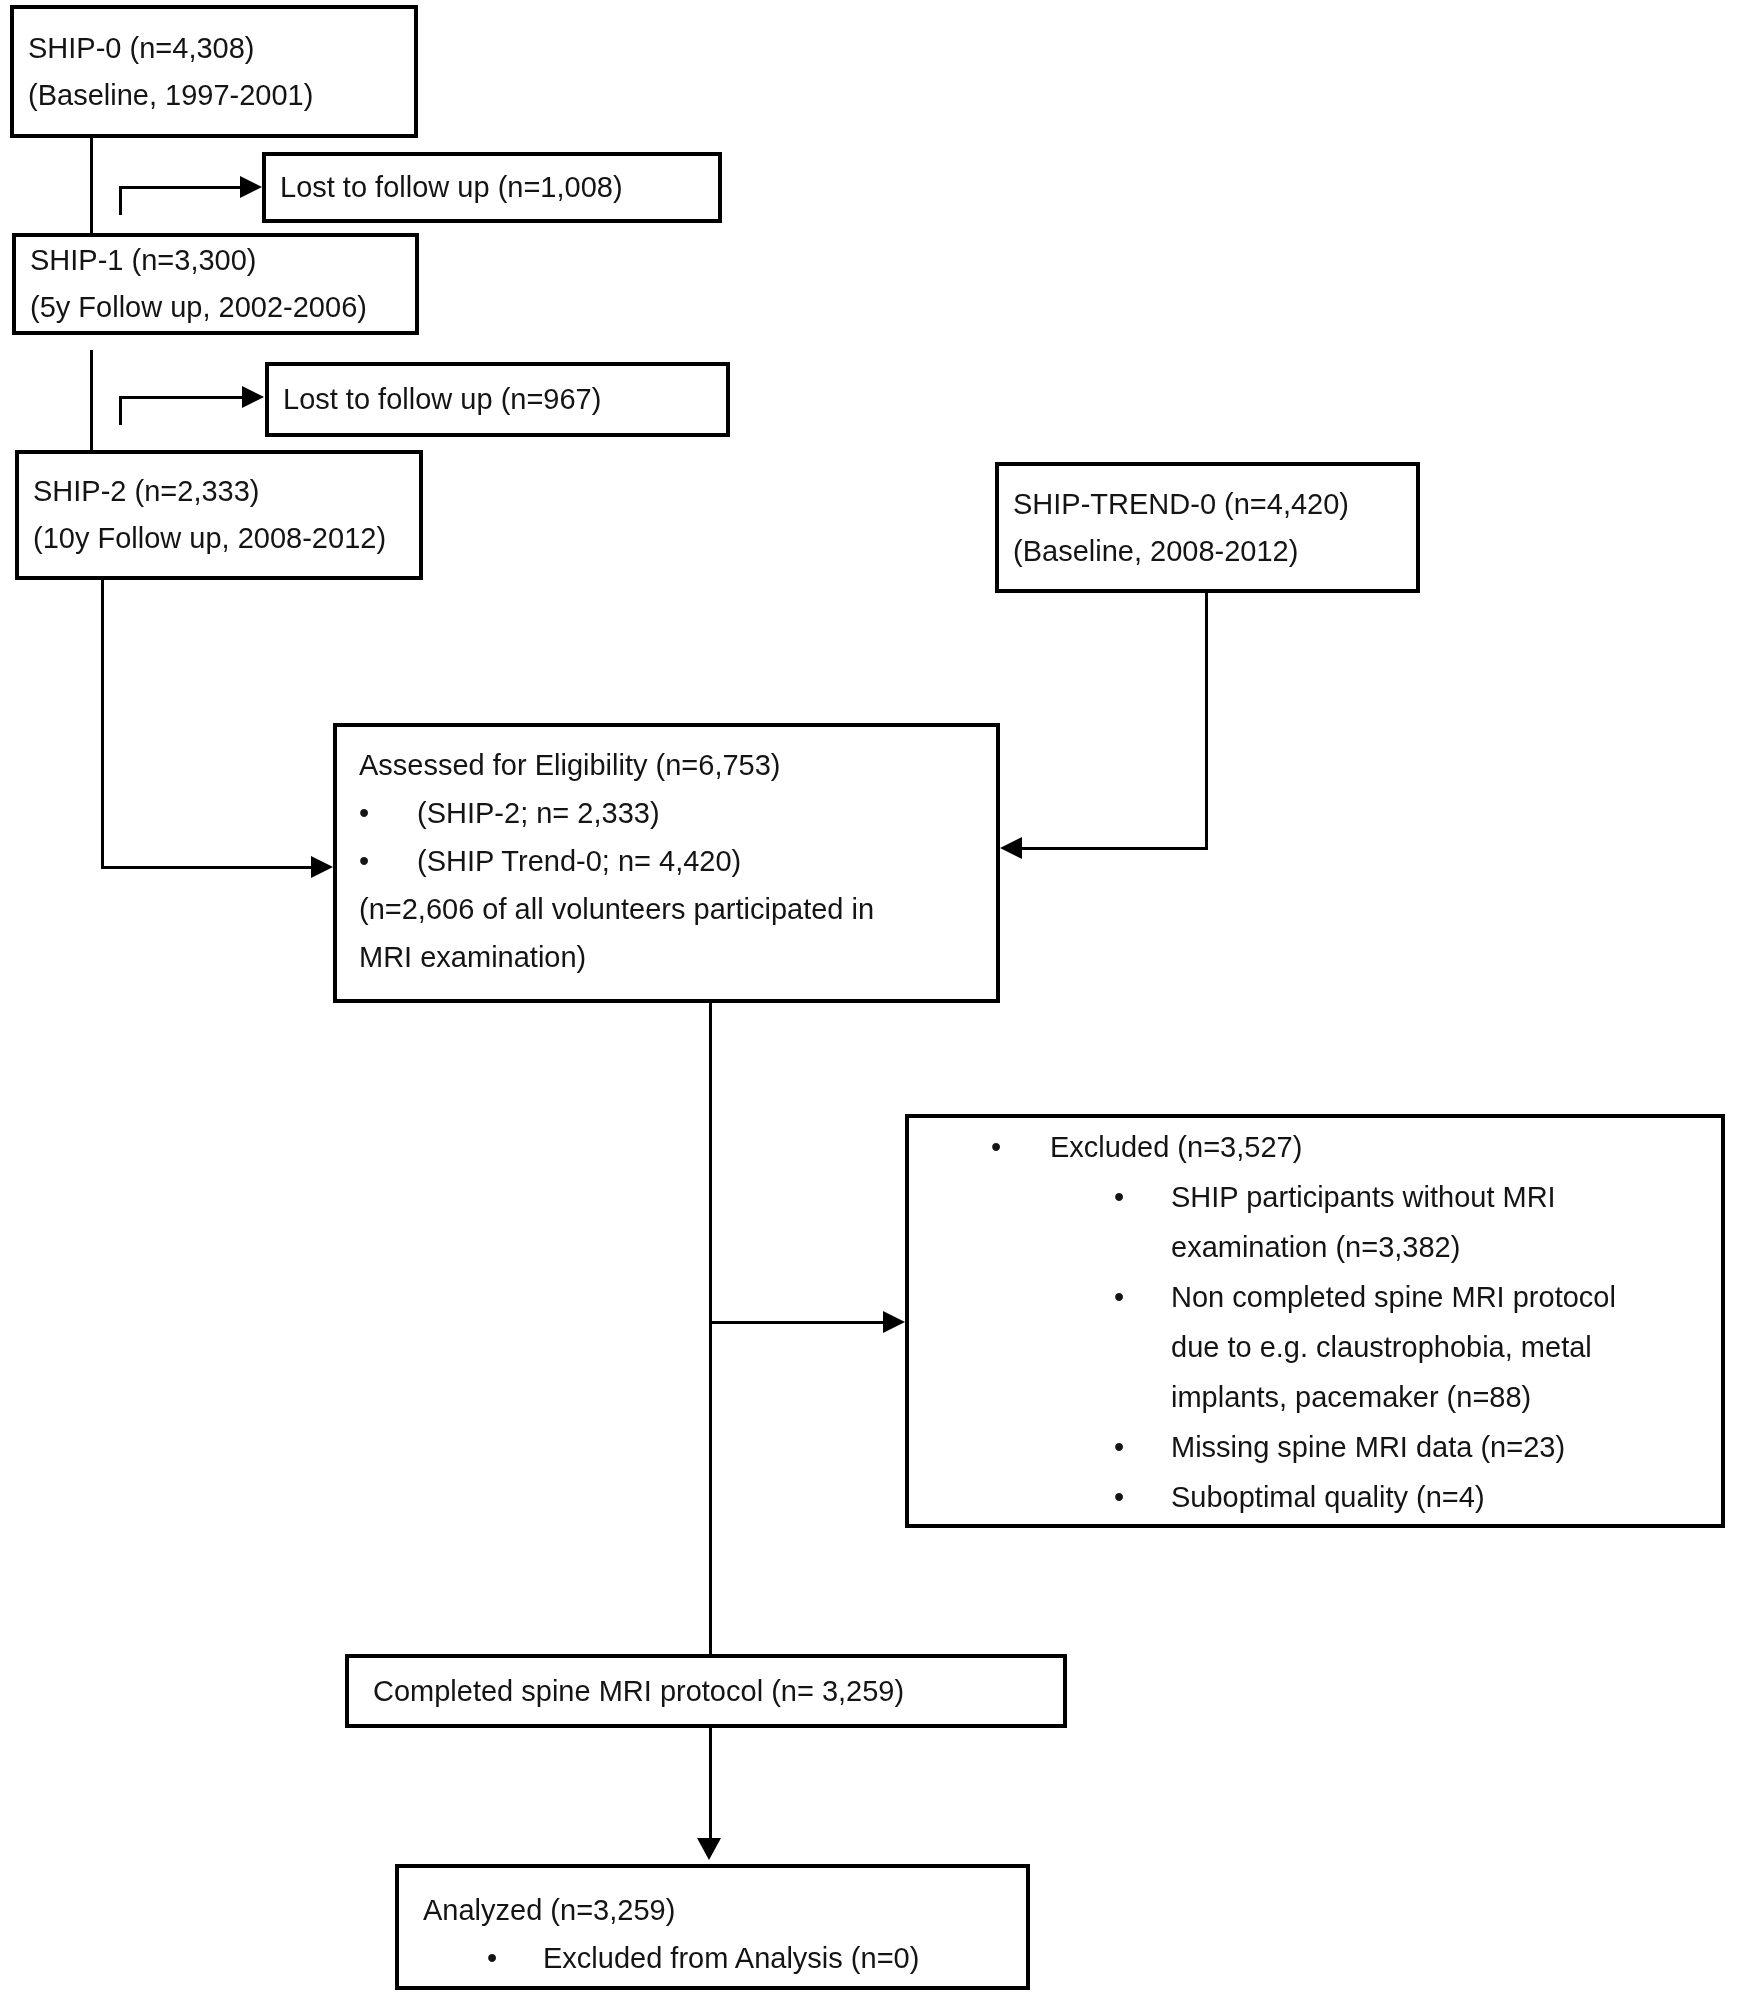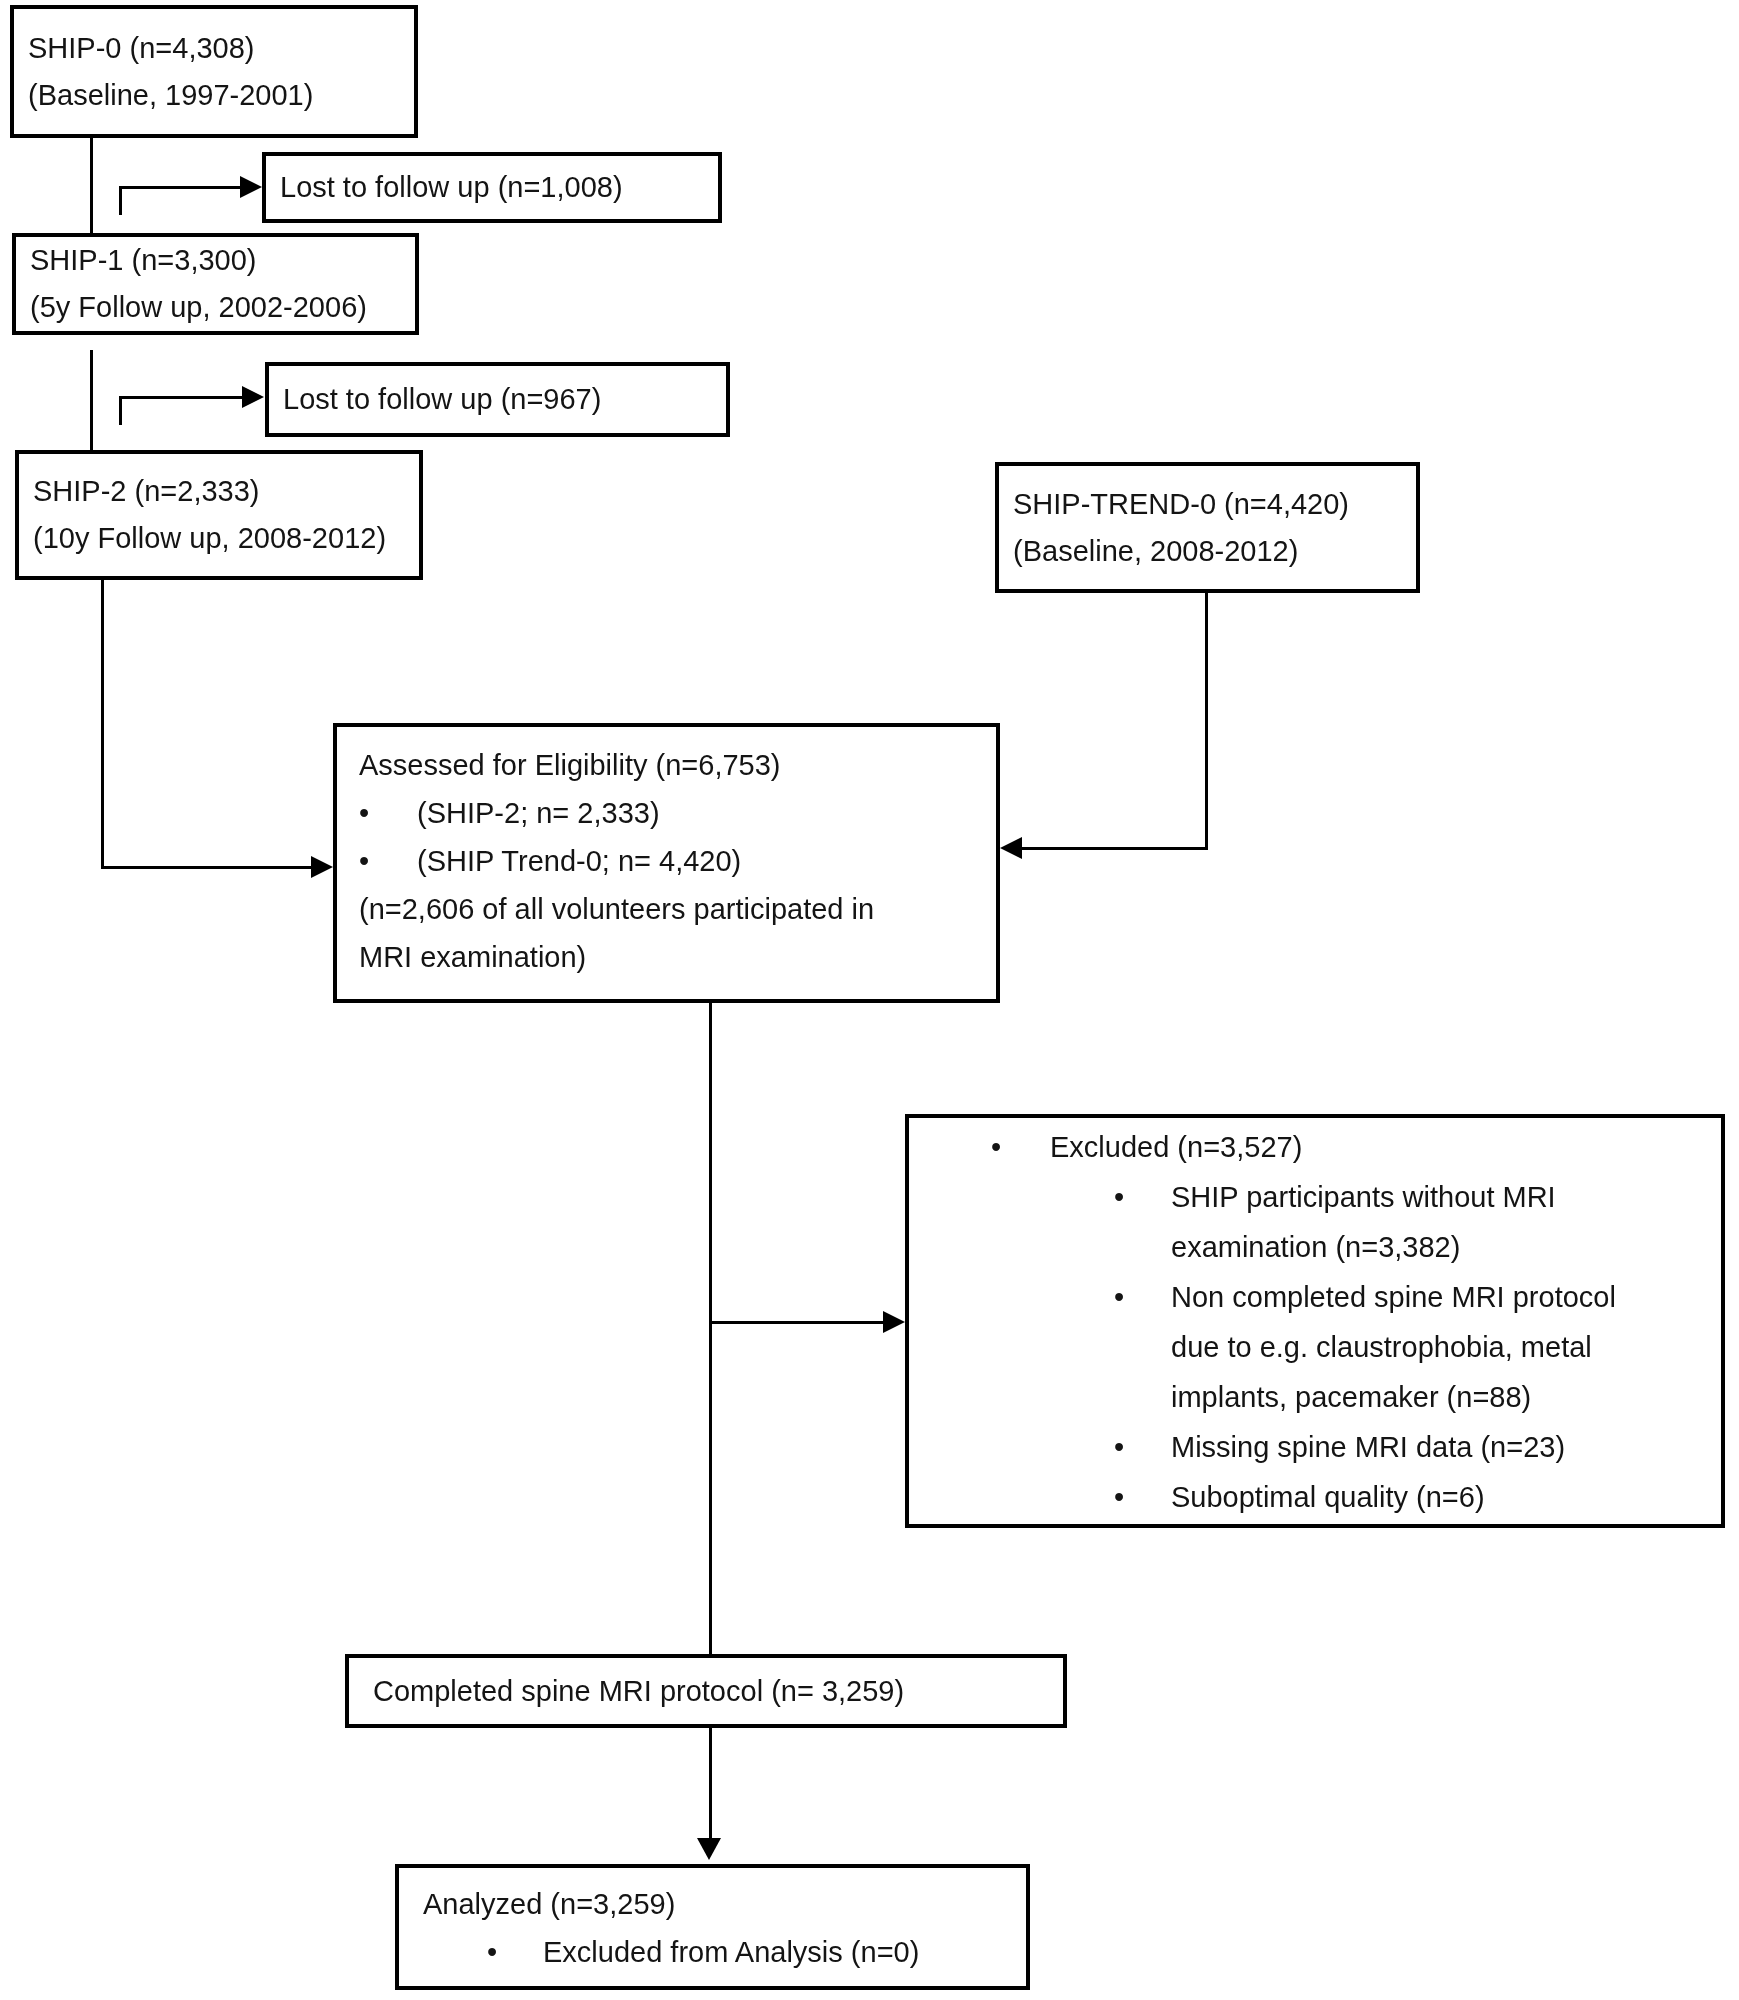--- a/index.html
+++ b/index.html
@@ -33,21 +33,21 @@
   .arow .t  { position:absolute; left:58px; line-height:48px; white-space:nowrap;text-align:right; }
   .arow .t0 { position:absolute; left:0px;  line-height:48px; white-space:nowrap; }
   
   .excluded-content { padding-top:4px; }
   .erow { position:relative; height:50px; }
   .erow .b1 { position:absolute; left:82px;  line-height:50px; }
   .erow .t1 { position:absolute; left:141px; line-height:50px; white-space:nowrap; }
   .erow .b2 { position:absolute; left:205px; line-height:50px; }
   .erow .t2 { position:absolute; left:262px; line-height:50px; white-space:nowrap; }
   
-  .analyzed-content { padding-top:12px; }
+  .analyzed-content { padding-top:18px; }
   .nrow { position:relative; height:48px; }
   .nrow .t0 { position:absolute; left:24px;  line-height:48px; white-space:nowrap; }
   .nrow .b  { position:absolute; left:88px;  line-height:48px; }
   .nrow .t  { position:absolute; left:144px; line-height:48px; white-space:nowrap; }
   .pad-left { padding-left:14px; }
 </style>
 </head>
 <body>
 
 <div class="canvas">
@@ -151,21 +151,21 @@
       </div>
       <div class="erow">
         <span class="t2">implants, pacemaker (n=88)</span>
       </div>
       <div class="erow">
         <span class="b2">•</span>
         <span class="t2">Missing spine MRI data (n=23)</span>
       </div>
       <div class="erow">
         <span class="b2">•</span>
-        <span class="t2">Suboptimal quality (n=6)</span>
+        <span class="t2">Suboptimal quality (n=4)</span>
       </div>
     </div>
   </div>
 
   <div class="box vcenter" style="left:345px;top:1654px;width:722px;height:74px;padding-left:24px">
     <span class="pline">Completed spine MRI protocol (n= 3,259)</span>
   </div>
 
   <div class="box" style="left:395px;top:1864px;width:635px;height:126px">
     <div class="analyzed-content">

